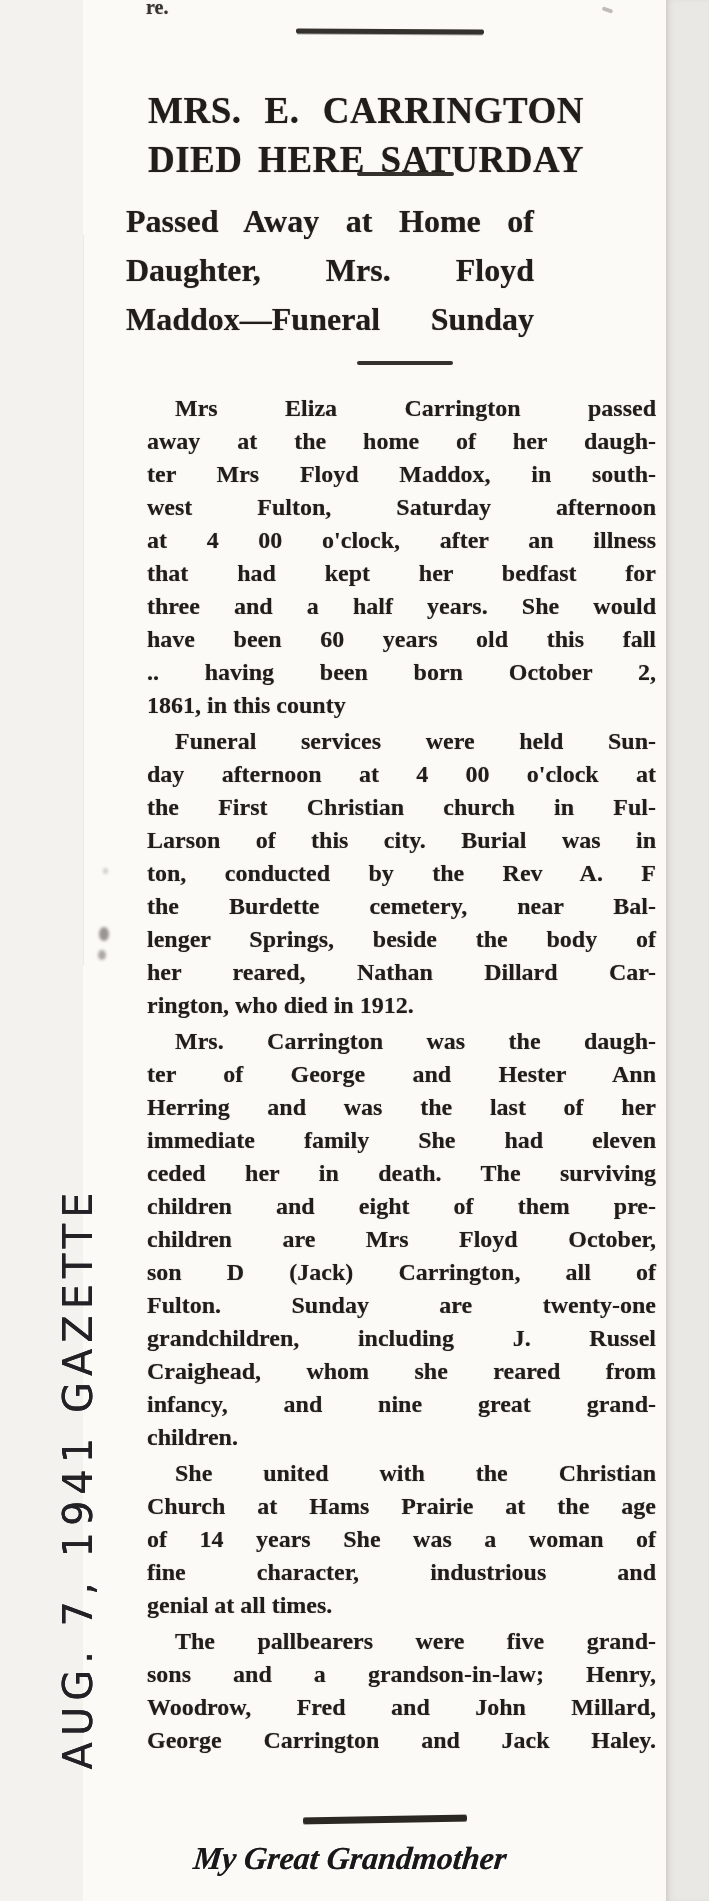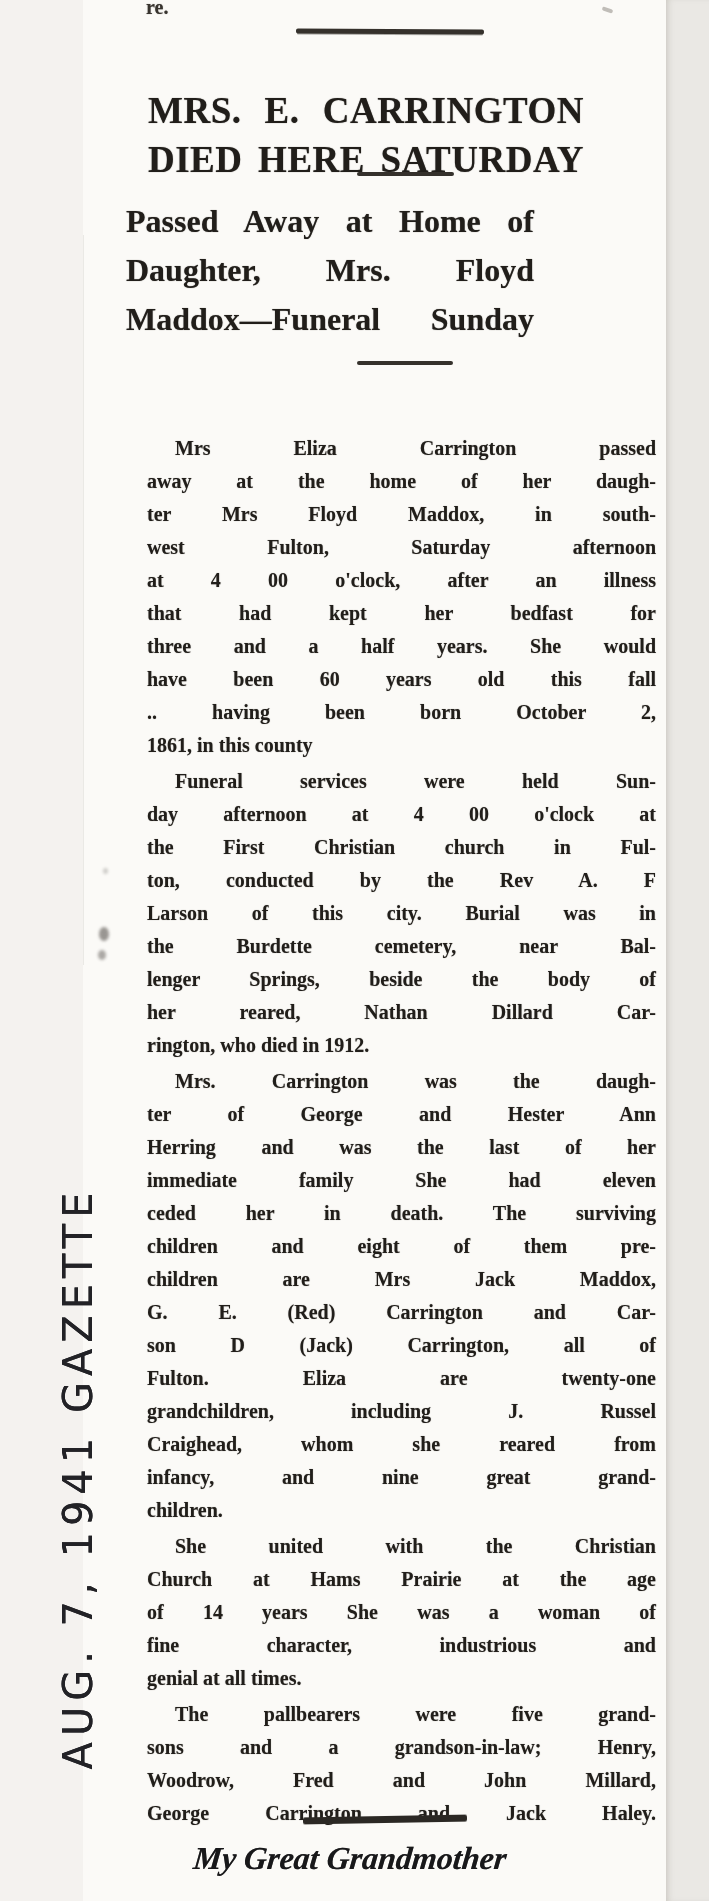--- a/index.html
+++ b/index.html
@@ -59,23 +59,22 @@
 
   .subhead {
     position: absolute; left: 126px; top: 197px; width: 408px;
     font-weight: bold; font-size: 32px; line-height: 49px;
     text-shadow: 0 0 1px rgba(22,19,16,.55);
   }
   .subhead-line { text-align: justify; text-align-last: justify; }
 
   .article-body {
     position: absolute; left: 147px; top: 392px; width: 509px;
-    font-weight: bold; font-size: 20px; line-height: 33px;
+    font-weight: bold; font-size: 24px; line-height: 33px;
     text-shadow: 0 0 1px rgba(32,27,22,.45);
-    margin-top: 40px;
   }
   .paragraph + .paragraph { margin-top: 3px; }
   .body-line { text-align: justify; text-align-last: justify; }
   .body-line.first-line { padding-left: 28px; }
   .body-line.last-line  { text-align-last: left; }
 
   .side-note {
     position: absolute; left: -252px; top: 1444px; width: 660px; height: 68px;
     transform: rotate(-90deg);
     font-family: "DejaVu Sans", sans-serif;
@@ -134,38 +133,37 @@
         <div class="body-line">that had kept her bedfast for</div>
         <div class="body-line">three and a half years. She would</div>
         <div class="body-line">have been 60 years old this fall</div>
         <div class="body-line">.. having been born October 2,</div>
         <div class="body-line last-line">1861, in this county</div>
       </div>
       <div class="paragraph">
         <div class="body-line first-line">Funeral services were held Sun-</div>
         <div class="body-line">day afternoon at 4 00 o'clock at</div>
         <div class="body-line">the First Christian church in Ful-</div>
+        <div class="body-line">Larson of this city. Burial was in</div>
         <div class="body-line">ton, conducted by the Rev A. F</div>
-        <div class="body-line">Larson of this city. Burial was in</div>
         <div class="body-line">the Burdette cemetery, near Bal-</div>
         <div class="body-line">lenger Springs, beside the body of</div>
         <div class="body-line">her reared, Nathan Dillard Car-</div>
         <div class="body-line last-line">rington, who died in 1912.</div>
       </div>
       <div class="paragraph">
         <div class="body-line first-line">Mrs. Carrington was the daugh-</div>
         <div class="body-line">ter of George and Hester Ann</div>
         <div class="body-line">Herring and was the last of her</div>
         <div class="body-line">immediate family She had eleven</div>
         <div class="body-line">ceded her in death. The surviving</div>
         <div class="body-line">children and eight of them pre-</div>
-        <div class="body-line">children are Mrs Jack Maddox,</div>
-        <div class="body-line">G. E. (Red) Carrington and Car-</div>
+        <div class="body-line">children are Mrs Floyd October,</div>
         <div class="body-line">son D (Jack) Carrington, all of</div>
-        <div class="body-line">Fulton. Eliza are twenty-one</div>
+        <div class="body-line">Fulton. Sunday are twenty-one</div>
         <div class="body-line">grandchildren, including J. Russel</div>
         <div class="body-line">Craighead, whom she reared from</div>
         <div class="body-line">infancy, and nine great grand-</div>
         <div class="body-line last-line">children.</div>
       </div>
       <div class="paragraph">
         <div class="body-line first-line">She united with the Christian</div>
         <div class="body-line">Church at Hams Prairie at the age</div>
         <div class="body-line">of 14 years She was a woman of</div>
         <div class="body-line">fine character, industrious and</div>

